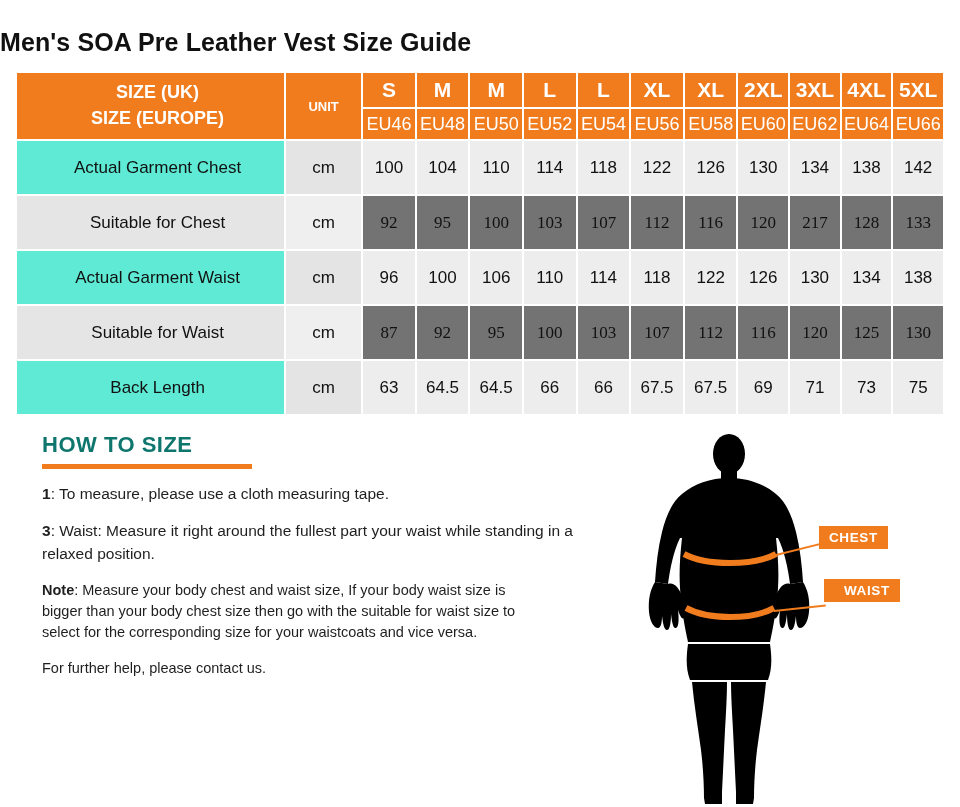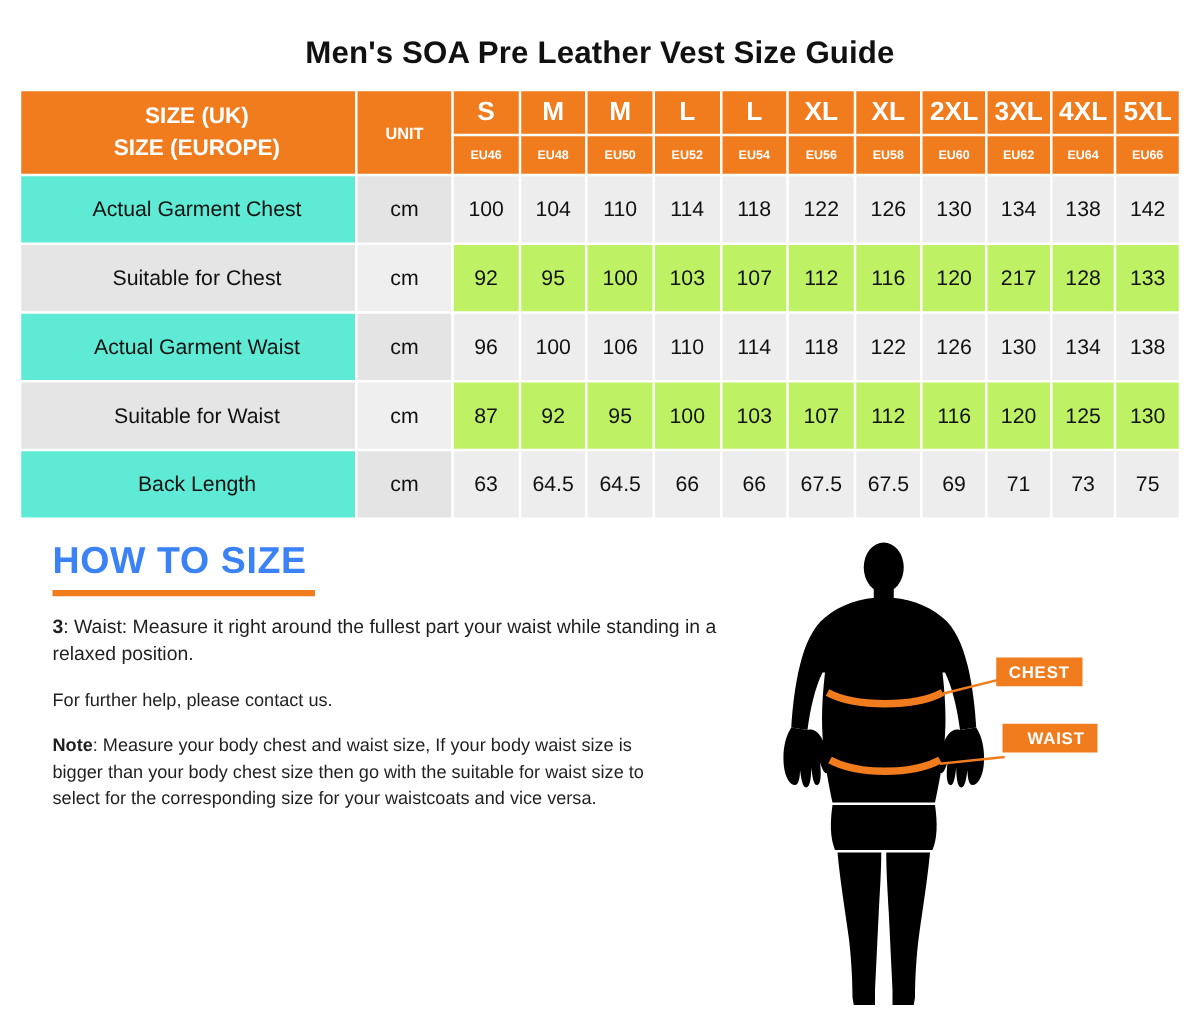--- a/index.html
+++ b/index.html
@@ -13,21 +13,20 @@
     font-family: "Liberation Sans", sans-serif;
     color: #1a1a1a;
     overflow: hidden;
   }
   .page {
     position: relative;
     width: 960px;
     height: 807px;
   }
   .title {
-    text-align: center;
     font-size: 25px;
     font-weight: bold;
     color: #111111;
     padding-top: 28px;
     padding-bottom: 14px;
     letter-spacing: 0.1px;
   }
   table.size-table {
     border-collapse: collapse;
     width: 930px;
@@ -53,52 +52,52 @@
   }
   .hdr-unit {
     font-size: 13px;
   }
   .hdr-size {
     font-size: 21px;
     font-weight: bold;
     height: 34px;
   }
   .hdr-eu {
-    font-size: 10px;
-    font-weight: bold;
+    font-size: 18px;
+    font-weight: normal;
     height: 30px;
   }
   .row-label {
     text-align: left;
     padding-left: 14px !important;
     font-size: 17px;
     color: #111111;
   }
   .cell {
     font-size: 17px;
     color: #111111;
     height: 53px;
   }
   .band-a { background: #5eead4; }
   .band-b { background: #e5e5e5; }
   .unit-a { background: #e4e4e4; }
   .unit-b { background: #efefef; }
   .val-a { background: #ededed; }
-  .val-b { background: #bef264; }
+  .val-b { background: #737373; font-family: Liberation Serif, serif; }
 
   .how-wrap {
     position: relative;
     margin-top: 16px;
     padding-left: 42px;
   }
   .how-title {
-    font-size: 30px;
+    font-size: 22px;
     font-weight: bold;
     letter-spacing: 0.5px;
-    color: #3b82f6;
+    color: #0f766e;
     display: inline-block;
     padding-bottom: 4px;
   }
   .how-underline {
     width: 210px;
     height: 5px;
     background: #f07c1e;
     margin-top: 2px;
     margin-bottom: 14px;
   }
@@ -106,21 +105,21 @@
     font-size: 15.5px;
     line-height: 1.45;
     color: #1f1f1f;
     max-width: 555px;
     margin-bottom: 15px;
   }
   .para b { font-weight: bold; }
 
   .figure {
     position: absolute;
-    left: 584px;
+    left: 606px;
     top: 432px;
     width: 330px;
     height: 372px;
   }
   .callout {
     position: absolute;
     background: #f07c1e;
     color: #ffffff;
     font-weight: bold;
     font-size: 13.5px;
@@ -269,26 +268,29 @@
         <td class="cell val-a">75</td>
       </tr>
     </tbody>
   </table>
 
   <div class="how-wrap">
     <div class="how-title">HOW TO SIZE</div>
     <div class="how-underline"></div>
 
     <div class="para">
+      <b>1</b><span>: To measure, please use a cloth measuring tape.</span>
+    </div>
+    <div class="para">
       <b>3</b><span>: Waist: Measure it right around the fullest part your waist while standing in a relaxed position.</span>
     </div>
-    <div class="para" style="font-size:14.5px;">For further help, please contact us.</div>
     <div class="para" style="max-width:500px;font-size:14.5px;">
       <b>Note</b><span>: Measure your body chest and waist size, If your body waist size is bigger than your body chest size then go with the suitable for waist size to select for the corresponding size for your waistcoats and vice versa.</span>
     </div>
+    <div class="para" style="font-size:14.5px;">For further help, please contact us.</div>
   </div>
 
   <div class="figure">
     <svg width="330" height="372" viewBox="0 0 330 372">
       <g fill="#000000">
 
         <ellipse cx="123" cy="22" rx="16" ry="20"></ellipse>
 
         <rect x="115" y="38" width="16" height="12"></rect>
 

